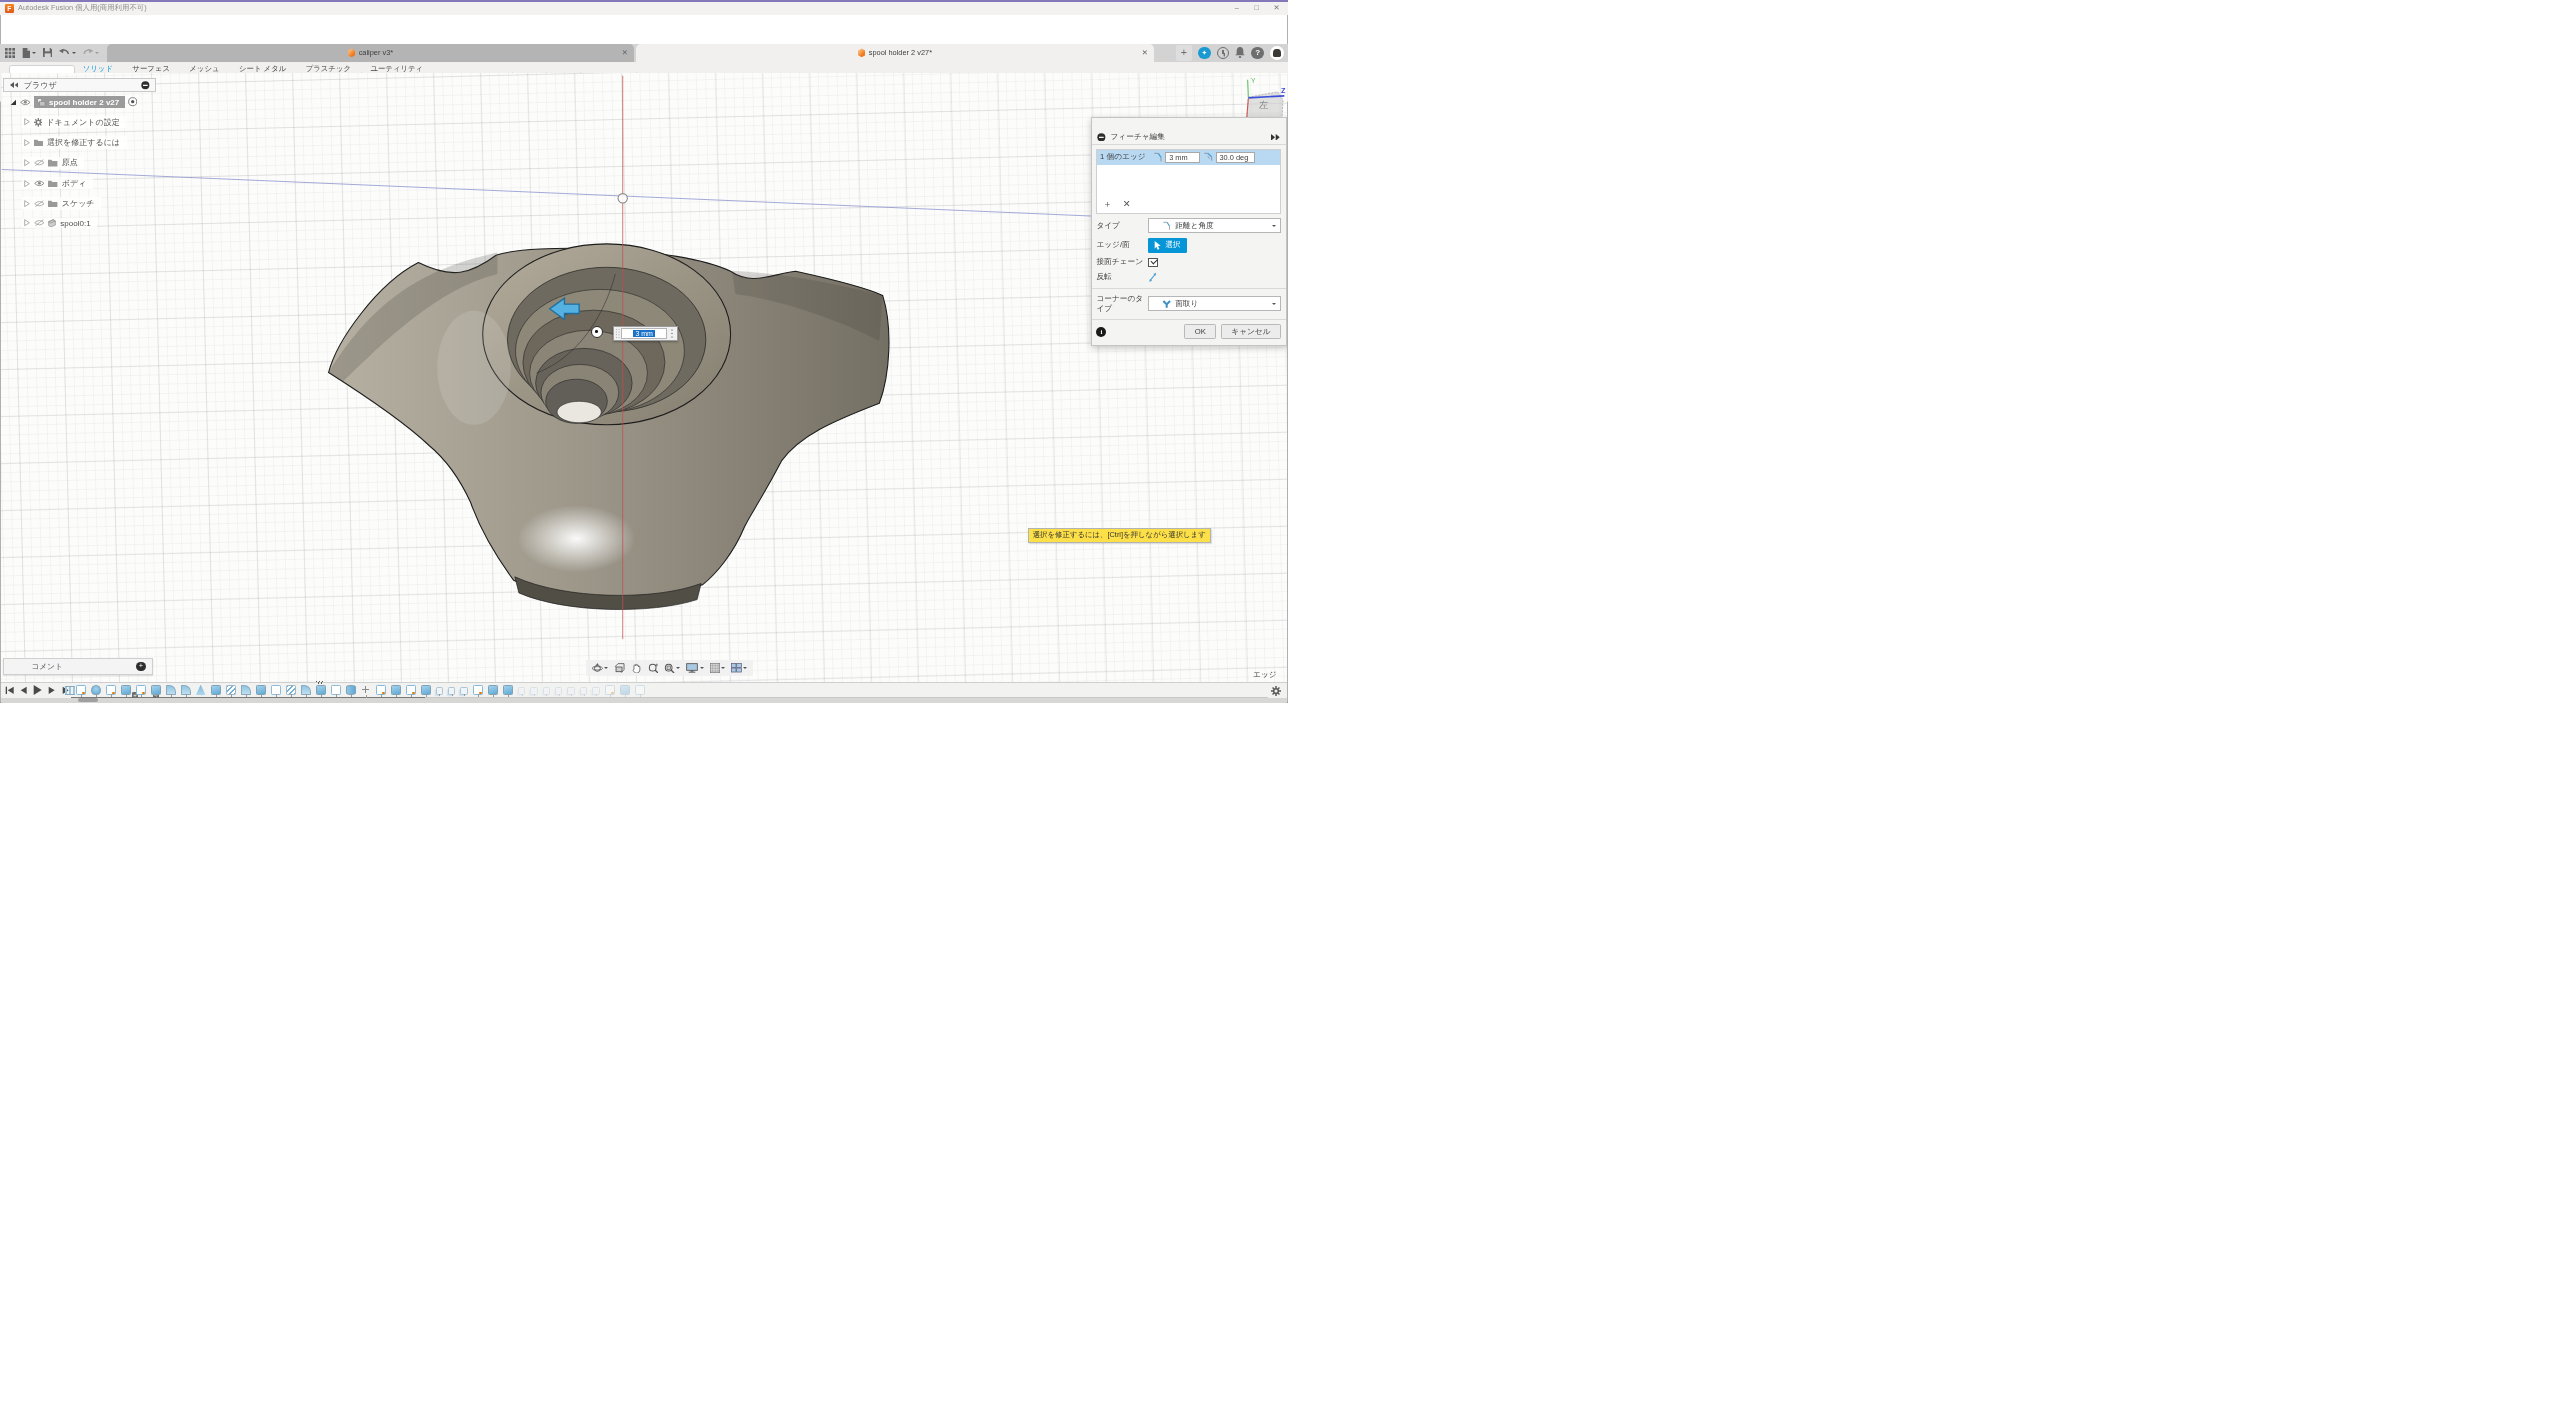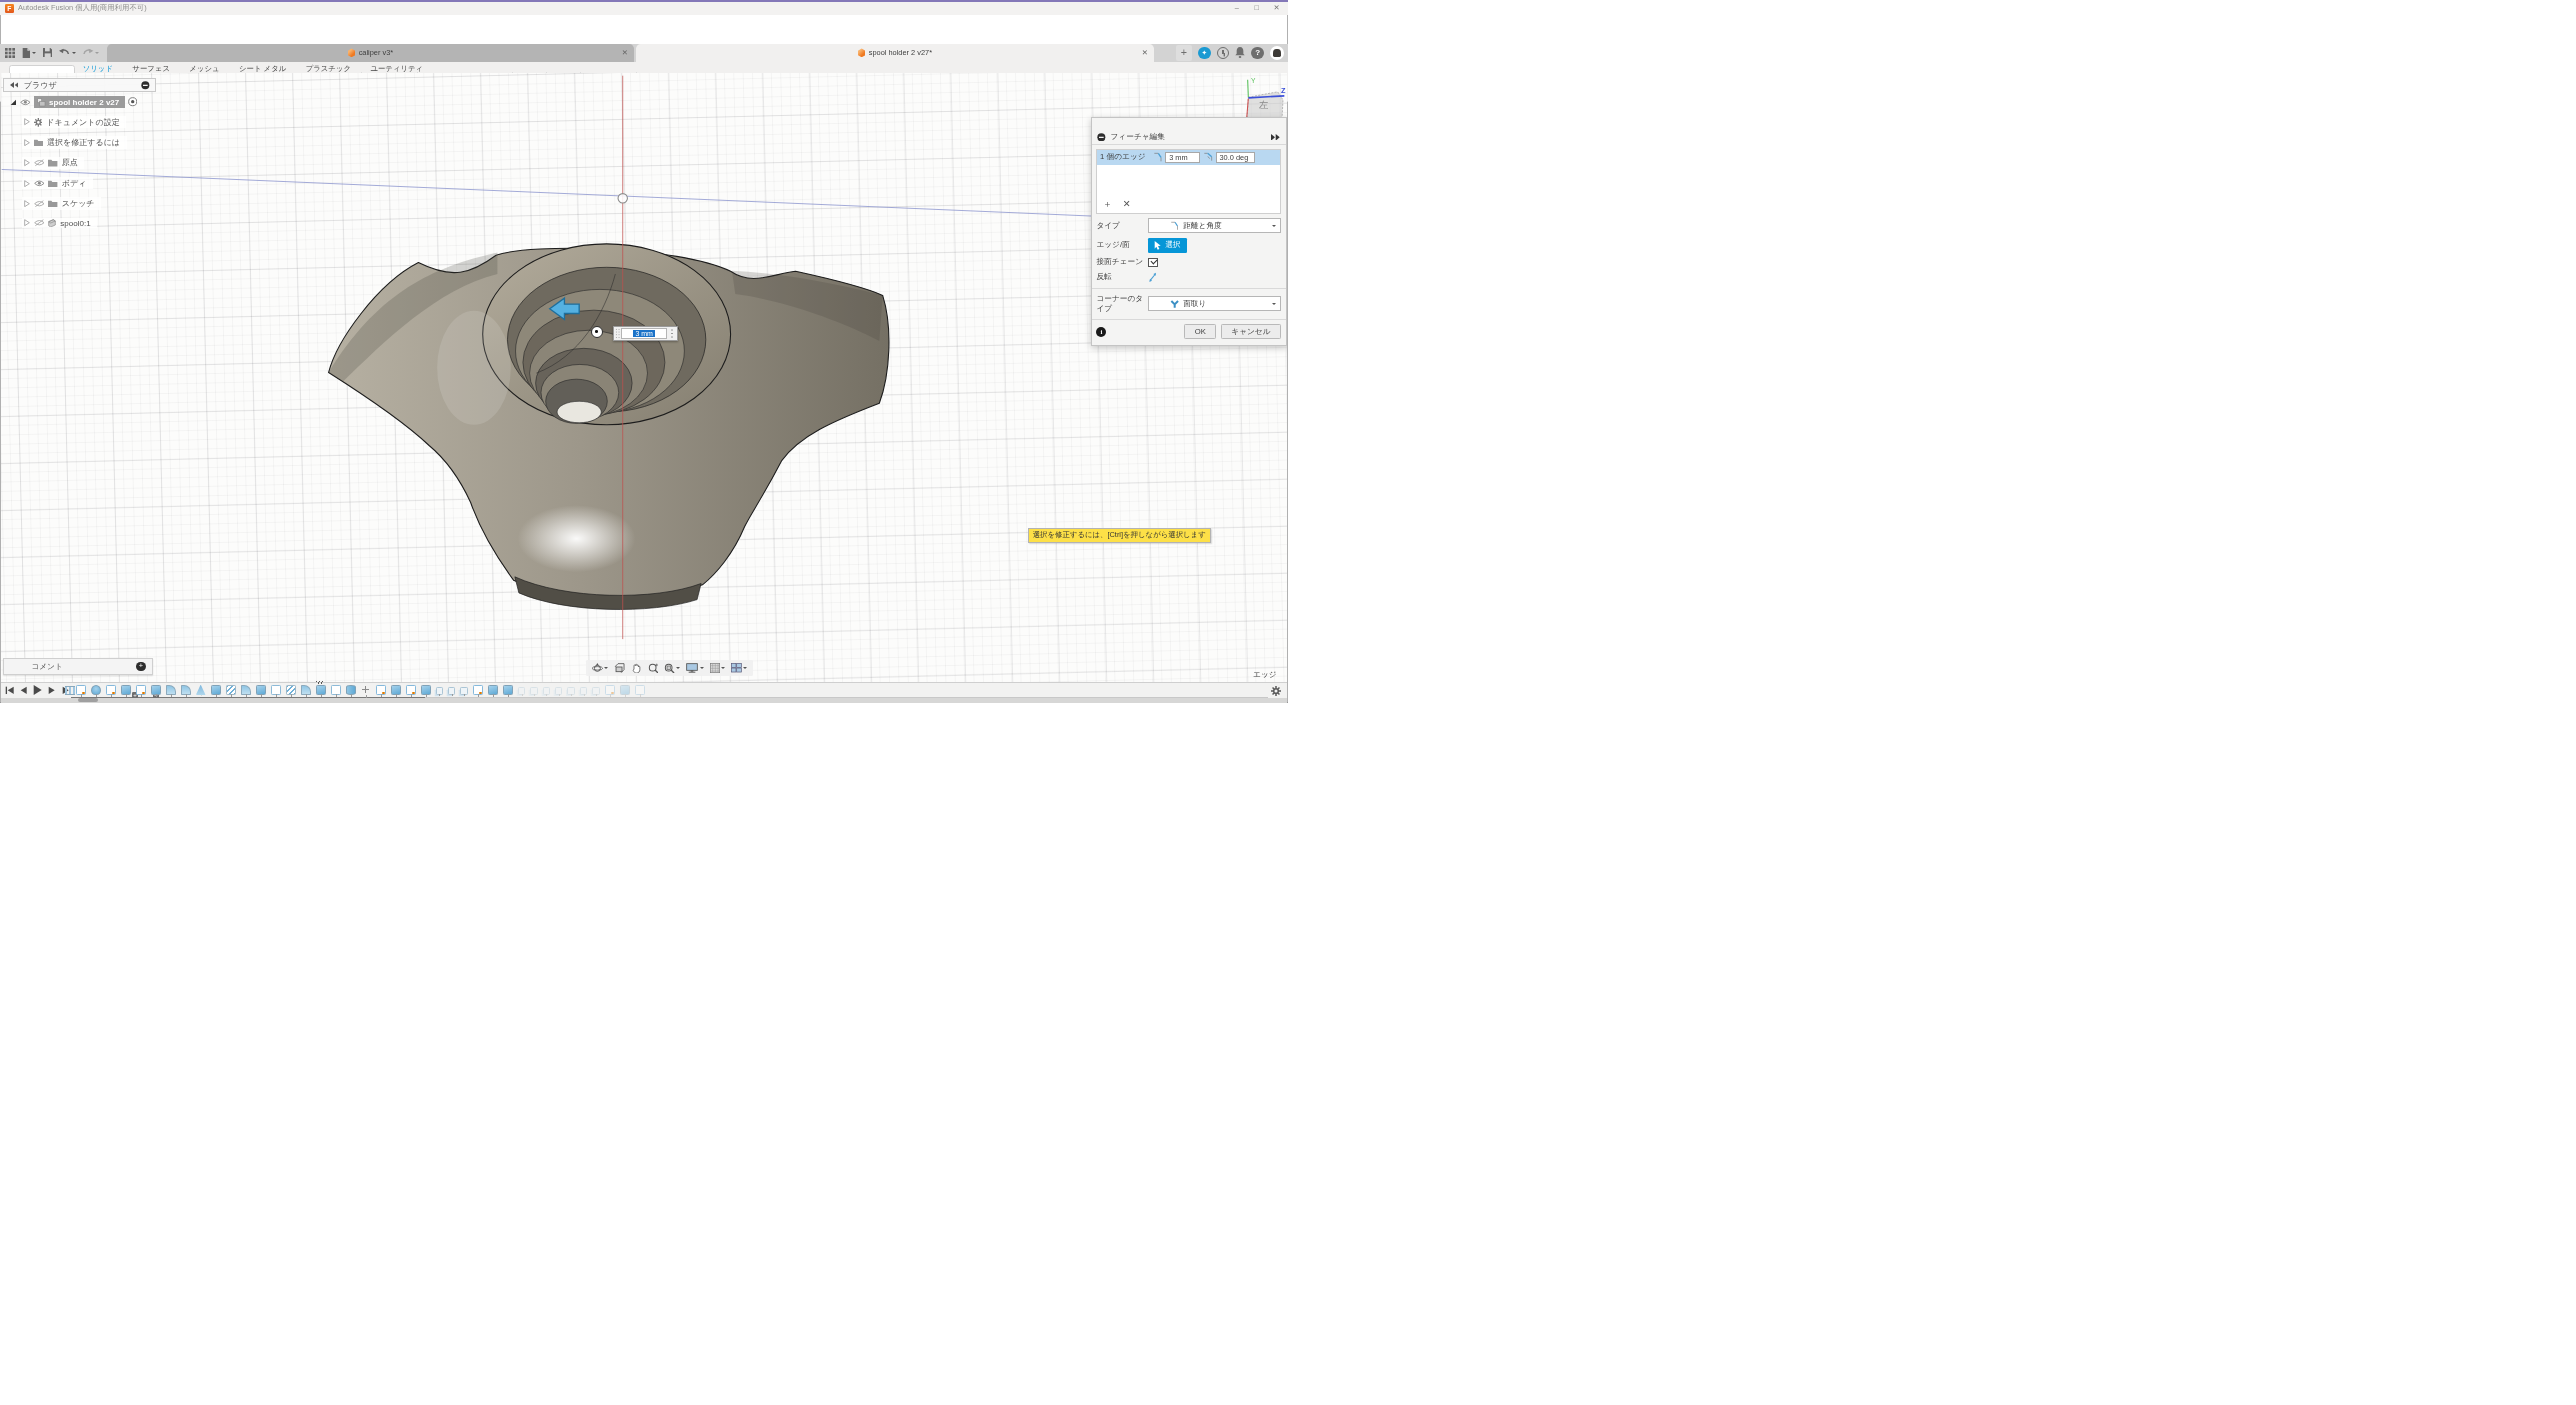--- a/index.html
+++ b/index.html
@@ -87,21 +87,21 @@
   .dlg-head .sp { flex:1; }
   .dlg-list { margin:4px 4.7px 0; background:#fff; border:0.7px solid #cfcfcf; height:65px; position:relative; }
   .sel-row { height:14.8px; background:#b9d8f1; display:flex; align-items:center; padding:0 2.7px; gap:2.7px; }
   .sel-row .lbl { width:50px; }
   .vfield { background:#fff; border:0.7px solid #a8a8a8; height:11.4px; padding:0 2.7px; font-size:7.4px;
     display:flex; align-items:center; }
   .dlg-addrow { position:absolute; bottom:2px; left:5.4px; font-size:9.4px; color:#555; display:flex; gap:10.7px; }
   .dlg-row { display:flex; align-items:center; margin:4.7px 4.7px 0; }
   .dlg-row .rl { width:52px; }
   .combo { flex:1; height:14.8px; background:#fff; border:0.7px solid #b6b6b6; display:flex;
-    align-items:center; padding:0 21px; gap:3.4px; position:relative; }
+    align-items:center; padding:0 13px; gap:3.4px; position:relative; }
   .combo .caret { position:absolute; right:4px; }
   .btn-select { background:#0696d7; color:#fff; height:14.8px; padding:0 6px; display:flex;
     align-items:center; gap:3.4px; border-radius:1.3px; }
   .checkbox { width:9.4px; height:9.4px; background:#fff; border:1.3px solid #555; position:relative; }
   .checkbox::after { content:""; position:absolute; left:1.3px; top:0.7px; width:4.7px; height:2.7px;
     border-left:1.3px solid #333; border-bottom:1.3px solid #333; transform:rotate(-45deg); }
   .dlg-sep { height:0.7px; background:#d9d9d9; margin:5.4px 0 0; }
   .dlg-foot { display:flex; align-items:center; padding:4.7px 4.7px 5.4px; gap:4.7px; }
   .dlg-foot .sp { flex:1; }
   .btn { height:14.8px; padding:0 9.4px; background:#ececec; border:0.7px solid #b9b9b9;

